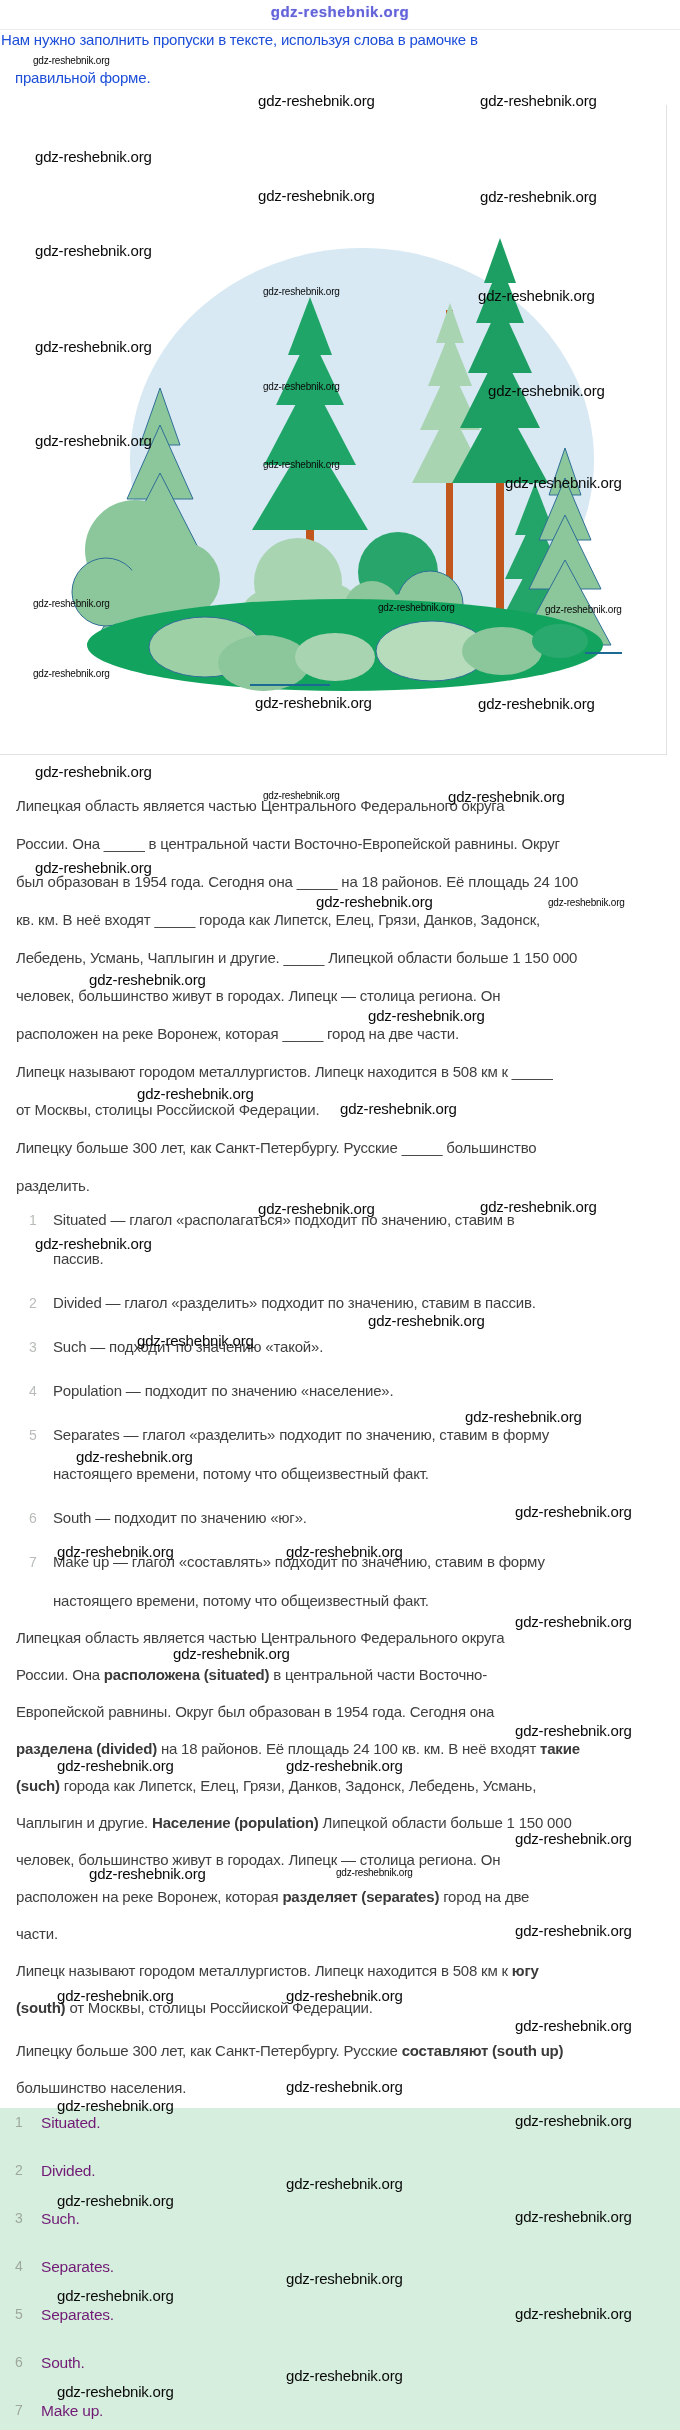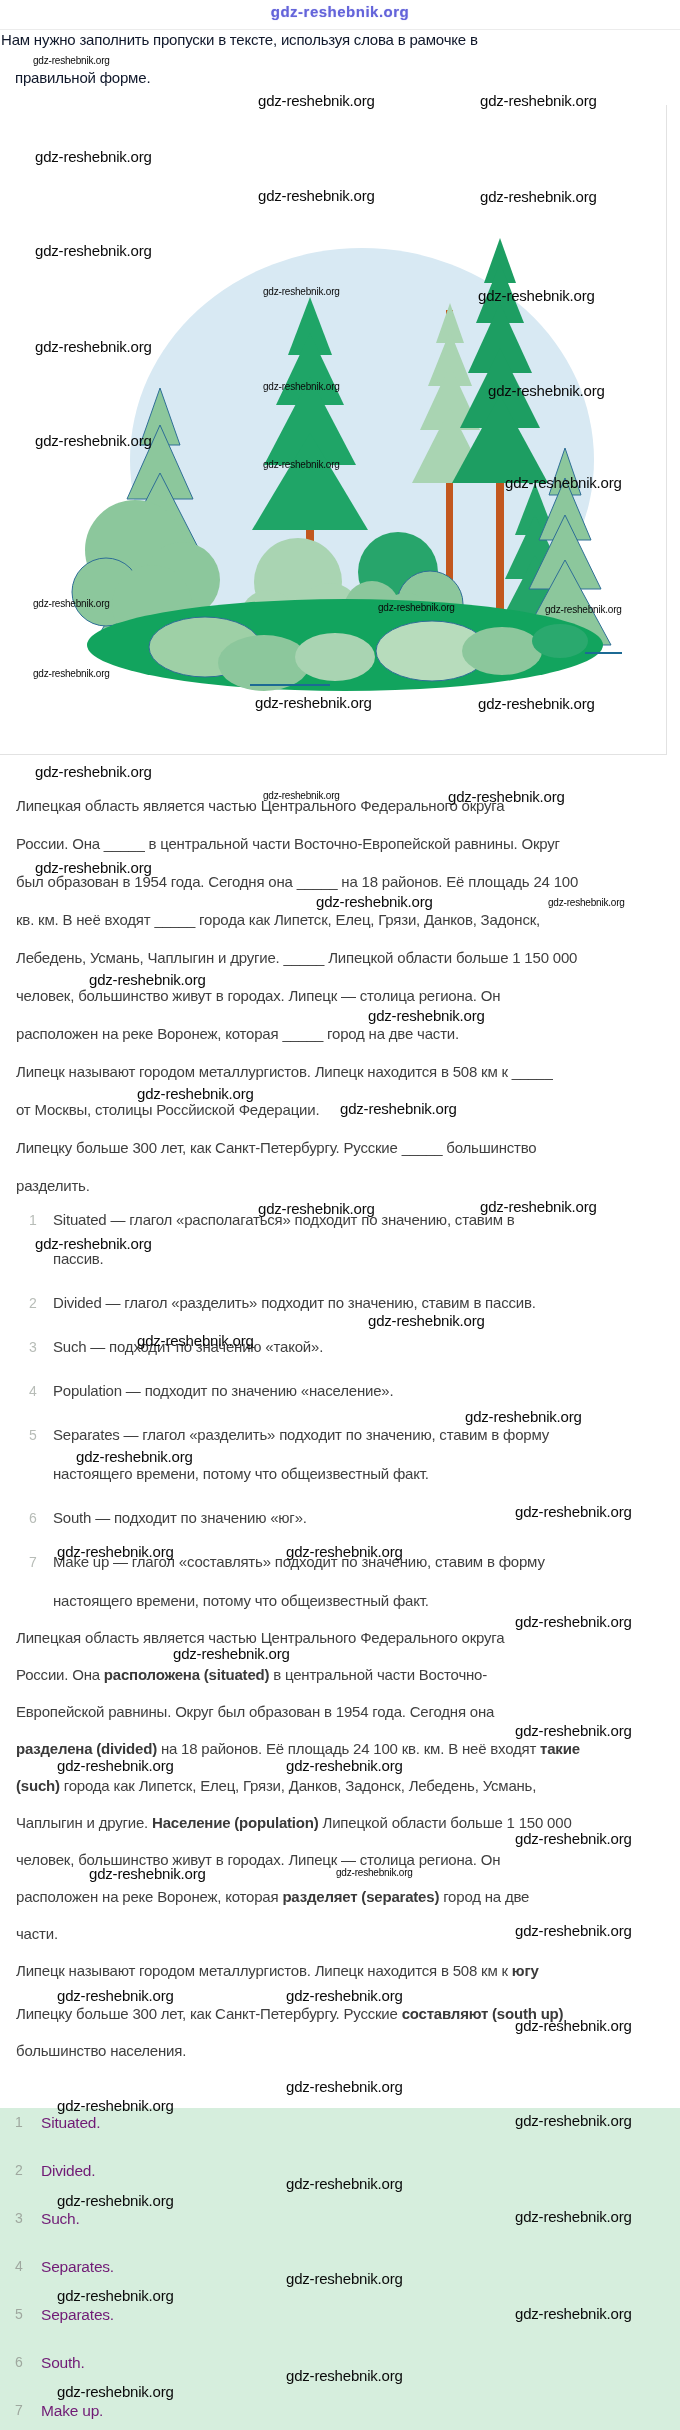--- a/index.html
+++ b/index.html
@@ -4,21 +4,21 @@
 <style>
   html,body{margin:0;padding:0;background:#fff;}
   #page{position:relative;width:680px;height:2430px;overflow:hidden;background:#fff;
         font-family:"Liberation Sans",sans-serif;color:#3f3f3f;}
   
   #site-link{position:absolute;top:3px;left:0;width:100%;text-align:center;
              font-size:15px;font-weight:700;color:#4a4ad4;opacity:.85;letter-spacing:.5px;
              text-shadow:0 0 1px #9a9ae6;}
   #header-divider{position:absolute;top:29px;left:0;width:100%;height:1px;background:#ececec;}
   
-  .tl{position:absolute;font-size:15px;letter-spacing:-.2px;white-space:nowrap;color:#0f172a;}
+  .tl{position:absolute;font-size:15px;letter-spacing:-.2px;white-space:nowrap;color:#1d4ed8;}
   #task-line-1{top:31px;left:1px;}
   #task-line-2{top:69px;left:15px;}
   
   .wm{position:absolute;color:#0a0a0a;white-space:nowrap;letter-spacing:-.2px;font-weight:400;}
   .wm-L{font-size:15px;}
   .wm-S{font-size:10px;}
   
   #illus-box{position:absolute;left:-4px;top:105px;width:670px;height:649px;
              border-right:1px solid #e2e2e2;border-bottom:1px solid #e2e2e2;background:#fff;}
   #forest-svg{position:absolute;left:0;top:105px;}
@@ -212,20 +212,21 @@
       <div class="row"><span>Липецкая область является частью Центрального Федерального округа</span></div>
       <div class="row"><span>России. Она </span><b>расположена (situated)</b><span> в центральной части Восточно-</span></div>
       <div class="row"><span>Европейской равнины. Округ был образован в 1954 года. Сегодня она</span></div>
       <div class="row"><b>разделена (divided)</b><span> на 18 районов. Её площадь 24 100 кв. км. В неё входят </span><b>такие</b></div>
       <div class="row"><b>(such)</b><span> города как Липетск, Елец, Грязи, Данков, Задонск, Лебедень, Усмань,</span></div>
       <div class="row"><span>Чаплыгин и другие. </span><b>Население (population)</b><span> Липецкой области больше 1 150 000</span></div>
       <div class="row"><span>человек, большинство живут в городах. Липецк — столица региона. Он</span></div>
       <div class="row"><span>расположен на реке Воронеж, которая </span><b>разделяет (separates)</b><span> город на две</span></div>
       <div class="row"><span>части.</span></div>
       <div class="row"><span>Липецк называют городом металлургистов. Липецк находится в 508 км к </span><b>югу</b></div>
+      <div class="row"><b>(south)</b><span> от Москвы, столицы Россйиской Федерации.</span></div>
       <div class="row gap"><span>Липецку больше 300 лет, как Санкт-Петербургу. Русские </span><b>составляют (south up)</b></div>
       <div class="row"><span>большинство населения.</span></div>
     </div>
 
   <div id="answers-box">
     <div id="answers-list">
         <div class="ans-row">
           <span class="ans-num">1</span>
           <span class="ans-label">Situated.</span>
         </div>

